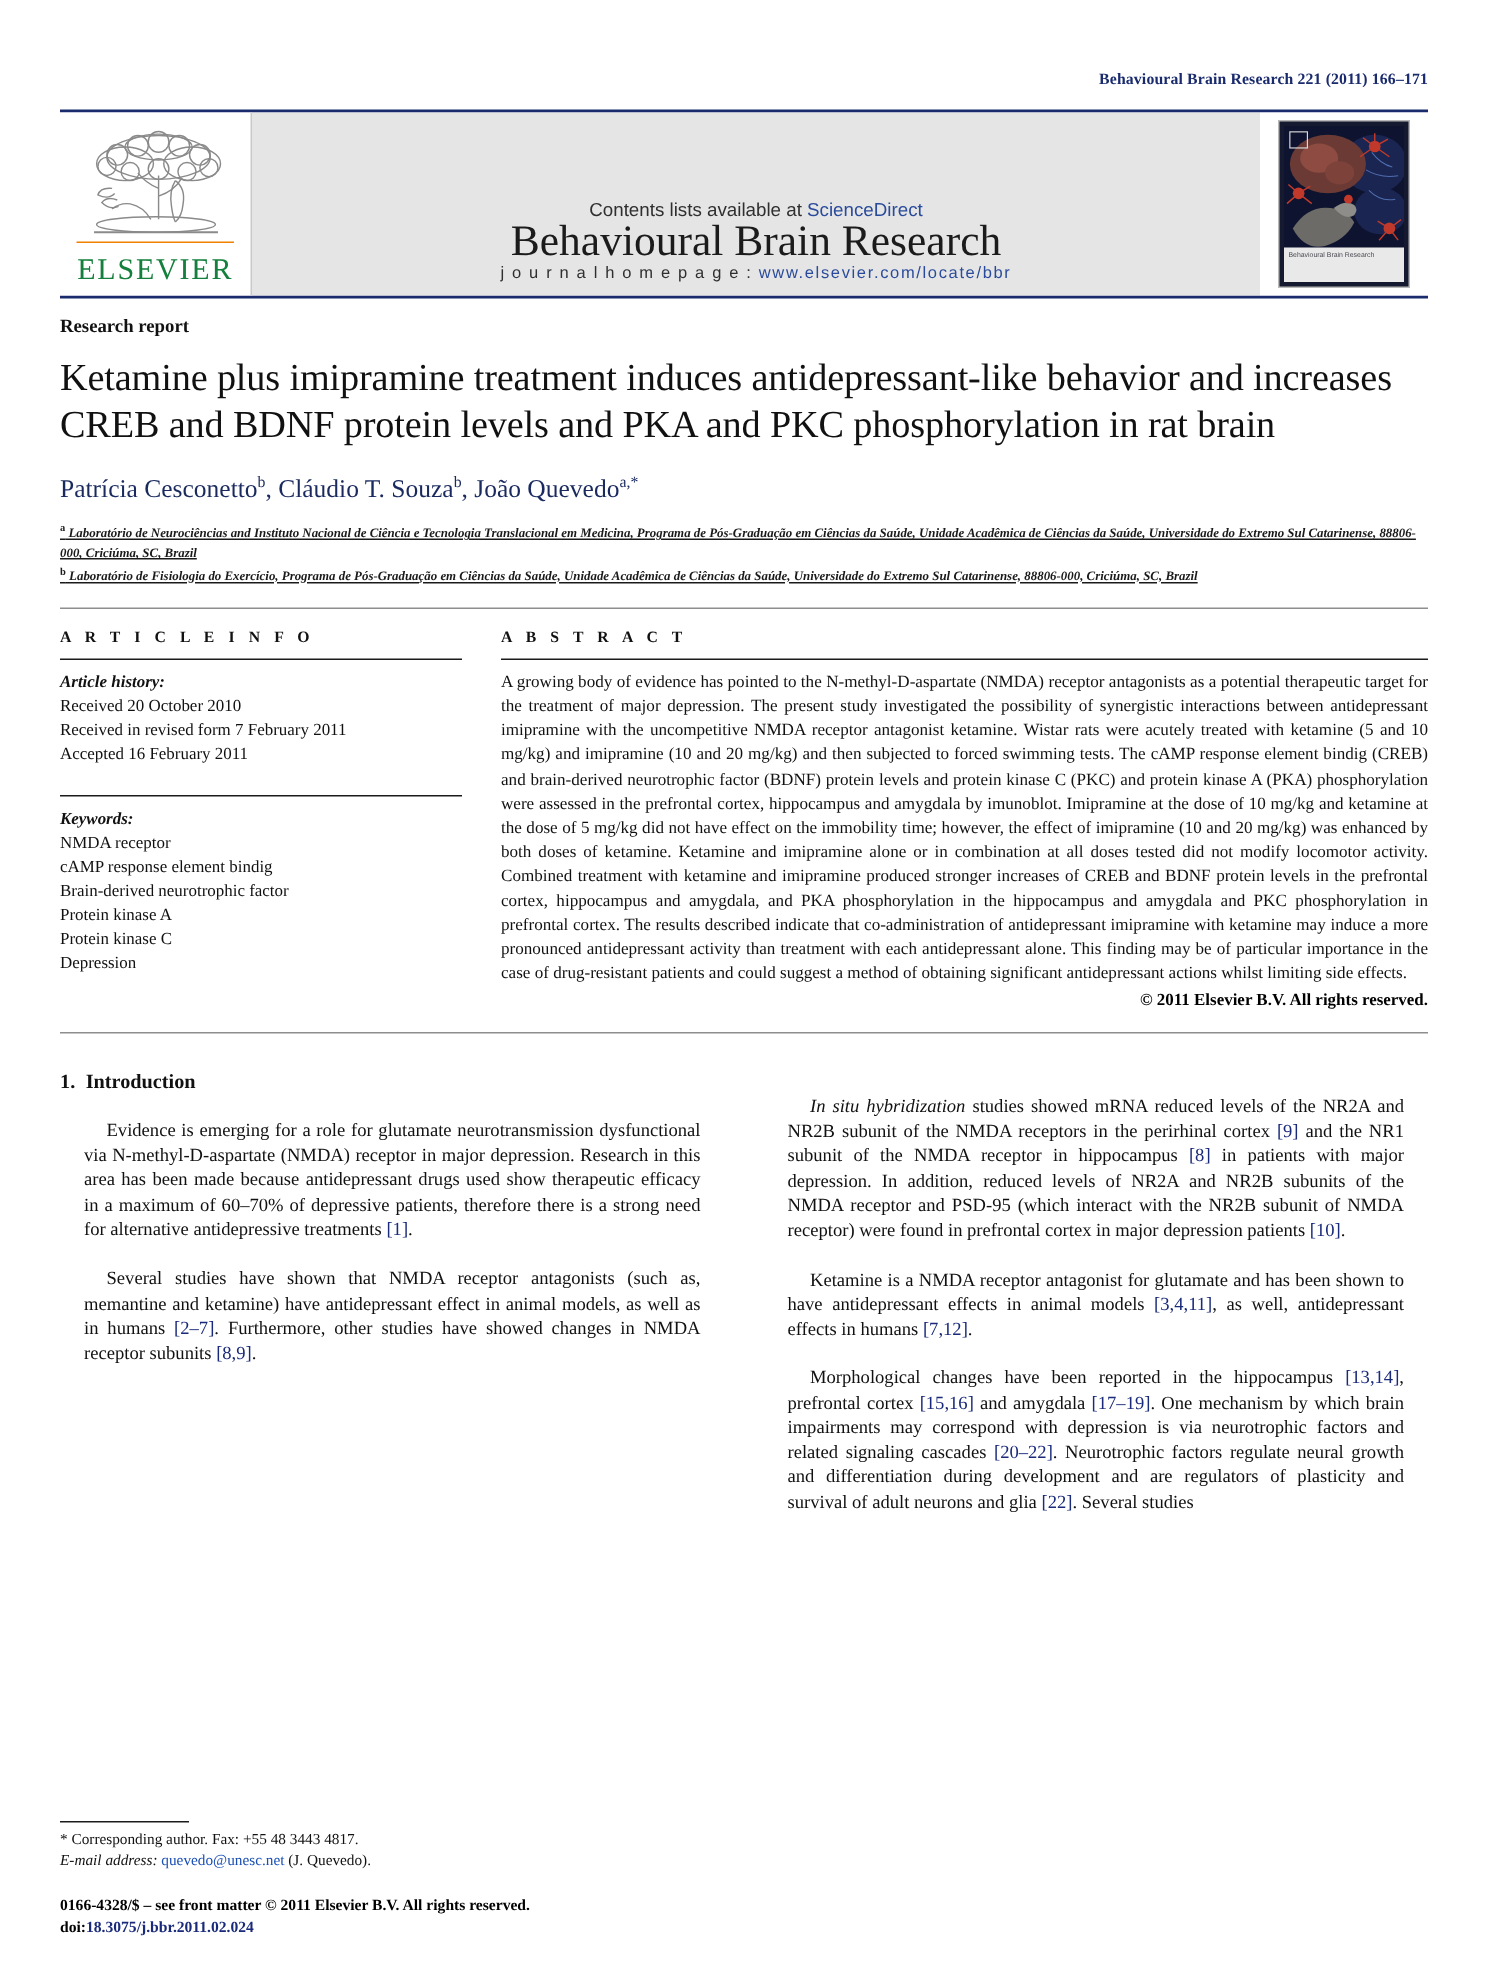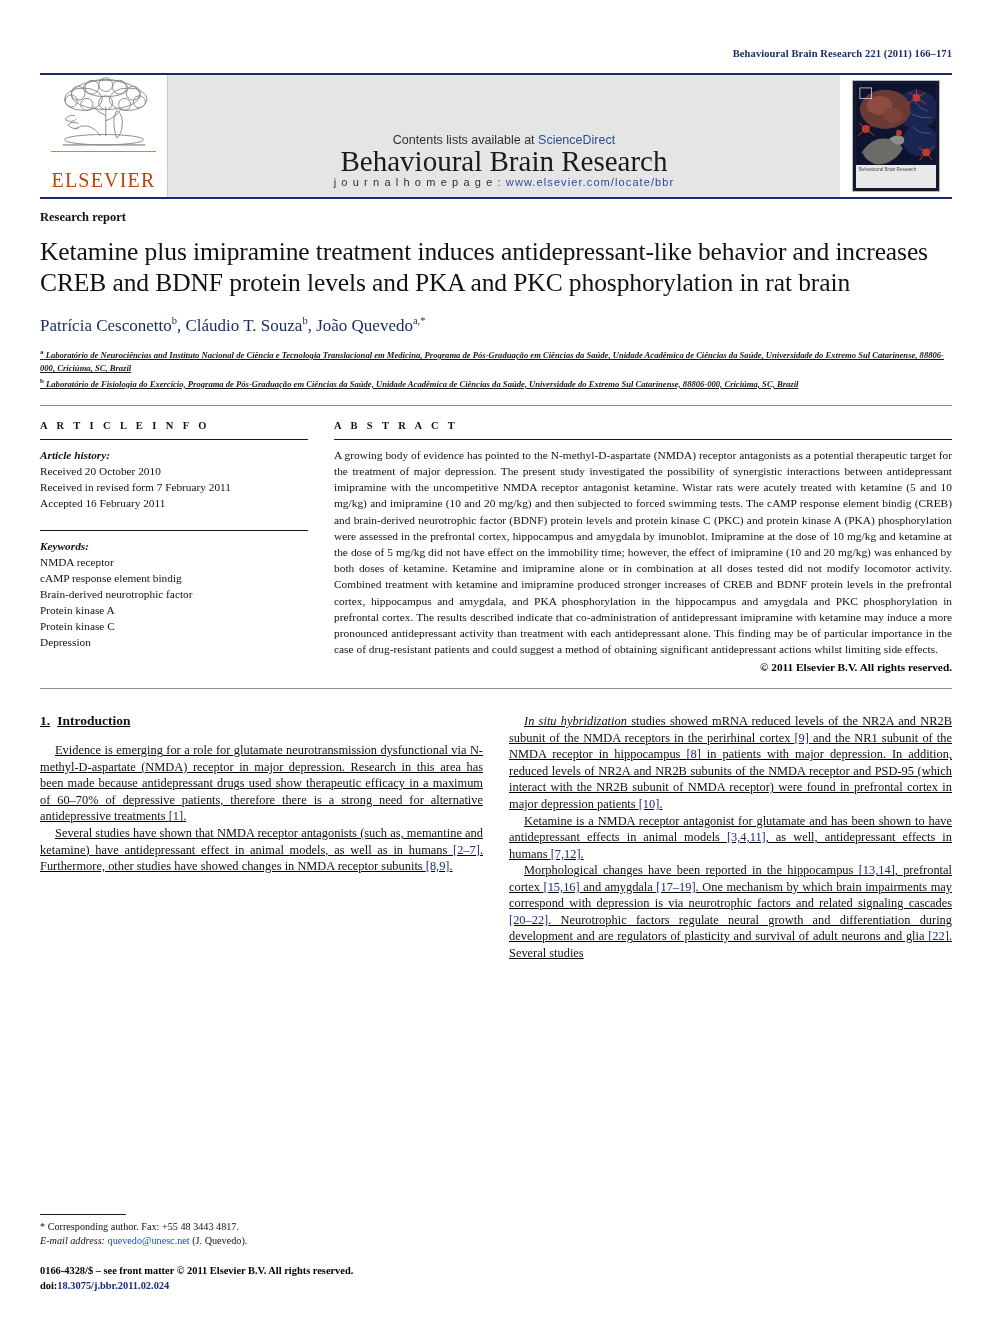--- a/index.html
+++ b/index.html
@@ -43,23 +43,23 @@
     align-items: center;
     justify-content: flex-end;
     padding-bottom: 6px;
     background: #ffffff;
   }
   .elsevier-tree { width: 104px; height: 74px; }
   .elsevier-word {
     font-family: "Liberation Serif", serif;
     font-size: 20px;
     letter-spacing: 1.2px;
-    color: #c2410c;
+    color: #15803d;
     border-top: 1.5px solid #F08000;
-    padding-top: 18px;
+    padding-top: 8px;
     margin-top: 1px;
     line-height: 1.05;
   }
   .journal-band {
     flex: 1 1 auto;
     background: #e5e5e5;
     display: flex;
     flex-direction: column;
     align-items: center;
     justify-content: flex-end;
@@ -173,31 +173,30 @@
     margin-top: 4px;
     font-weight: bold;
   }
 
   
   .body-rule { border-top: 1px solid #8e8e8e; margin-top: 15px; }
   .body-cols {
     display: flex;
     gap: 26px;
     padding-top: 24px;
-    text-decoration: underline;
   }
   .bcol { flex: 1 1 0; position: relative; }
   .h1 { font-size: 13.5px; font-weight: bold; margin: 0 0 13px 0; color: #111; }
   .h1 .num { margin-right: 7px; }
   .para {
     font-size: 12.4px;
     line-height: 1.335;
     text-align: justify;
     text-indent: 15px;
-    margin: 0;
+    margin: 16px;
     color: #111;
   }
   .ref { color: #1a2a7a; }
   .ital { font-style: italic; }
   .smallcap { font-variant: small-caps; }
 
   
   .footnote-wrap { position: absolute; left: 40px; bottom: 30px; width: 440px; }
   .footnote-rule { border-top: 1.4px solid #1b1b1b; width: 86px; margin-bottom: 5px; }
   .footnote { font-size: 10.2px; line-height: 1.42; color: #111; }

